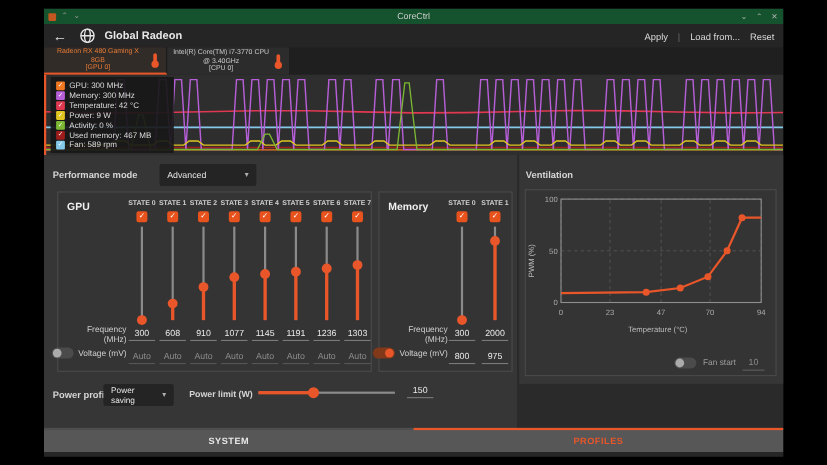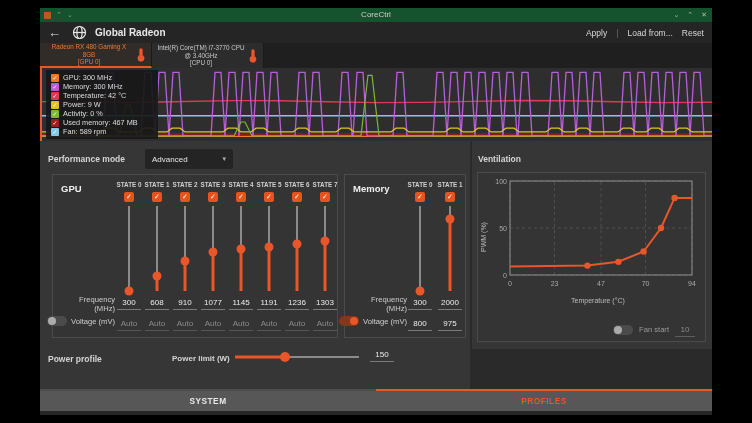--- a/index.html
+++ b/index.html
@@ -365,20 +365,24 @@
                 <span class="vfill"></span>
                 <span class="vhandle"></span>
     </div>
     <div class="field state-freq">2000</div>
     <div class="field state-volt">975</div>
   </div>
 </div>
       </div>
 
       <div class="row-label" style="position:absolute;left:8px;top:213px;">Power profile</div>
+      <div class="dropdown" style="position:absolute;left:54px;top:208px;width:64px;">
+        <span class="dd-val" style="font-size:7.5px;">Power saving</span>
+        <span class="dd-caret">▾</span>
+      </div>
       <div class="row-label" style="position:absolute;left:132px;top:213px;font-size:8px;">Power limit (W)</div>
       <div class="hslider" id="power-slider" style="position: absolute; left: 195px; top: 211px; width: 124px; --pos: 40%;">
         <span class="htrack"></span>
           <span class="hfill"></span>
           <span class="hhandle"></span>
       </div>
       <div class="field" style="position:absolute;left:330px;top:208px;width:22px;">150</div>
     </div>
 
     <div class="right-top">

